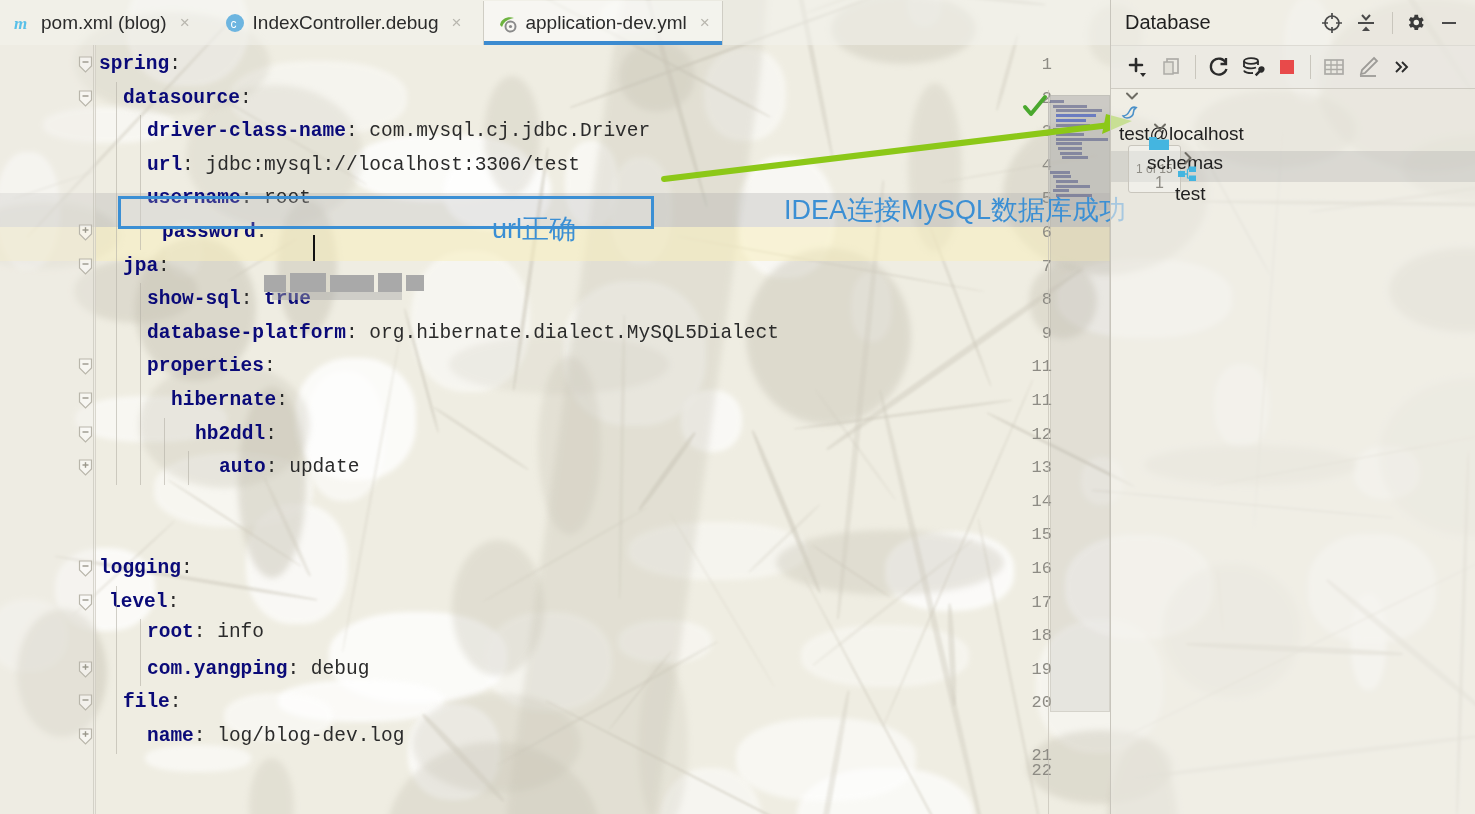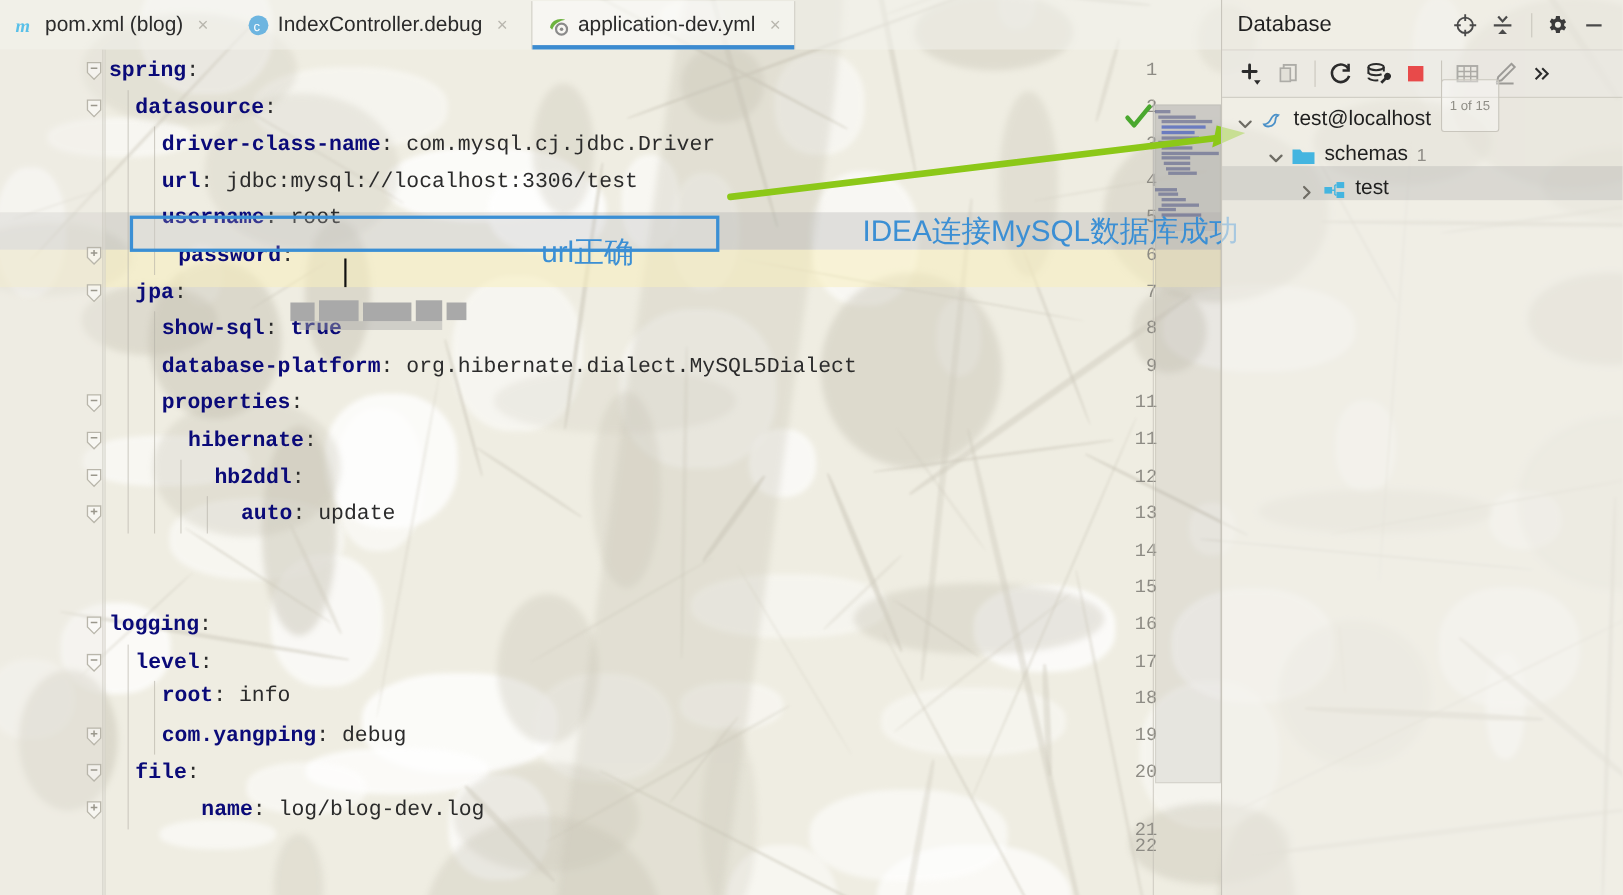--- a/index.html
+++ b/index.html
@@ -162,22 +162,22 @@
     position:absolute;left:0;top:45px;width:365px;height:44px;
     display:flex;align-items:center;padding-left:10px;box-sizing:border-box;
     background:rgba(234,232,225,.55);
     border-bottom:1px solid #cfccc3;
   }
   .tbicon{width:34px;height:32px;display:flex;align-items:center;justify-content:center;cursor:pointer;}
   .tbsep{width:1px;height:24px;background:#c9c6bd;margin:0 6px;}
 
   #dbtree{position:absolute;left:0;top:89px;width:365px;height:725px;}
   .trow{
-    height:31px;display:flex;align-items:flex-end;font-size:19px;color:#1f1f1f;
-    cursor:pointer;white-space:nowrap;
+    height:31px;display:flex;align-items:flex-start;font-size:19px;color:#1f1f1f;
+    cursor:pointer;white-space:nowrap;flex-direction:column;
   }
   .trow.sel{background:rgba(170,170,170,.32);}
   .tw{width:26px;display:flex;align-items:center;justify-content:center;flex:none;}
   .tico{width:24px;display:flex;align-items:center;justify-content:center;margin-right:7px;flex:none;}
   .tcount{color:#8f8d86;font-size:16px;margin-left:8px;}
   .tbadge{
     color:#8f8d86;font-size:12px;margin-left:9px;
     border:1px solid #c9c6bd;border-radius:3px;padding:16px 7px;
     background:rgba(255,255,255,.35);
   }
@@ -372,25 +372,25 @@
       <div class="codeline" style="top: 137.4px; left: 147px;"><span class="k">username</span><span class="punc">:</span><span class="val"> root</span></div>
       <div class="codeline" style="top: 171px; left: 147px; margin-left: 15px;"><span class="k">password</span><span class="punc">:</span></div>
       <div class="codeline" style="top: 204.6px; left: 123px;"><span class="k">jpa</span><span class="punc">:</span></div>
       <div class="codeline" style="top: 238.2px; left: 147px;"><span class="k">show-sql</span><span class="punc">:</span><span class="boolv"> true</span></div>
       <div class="codeline" style="top: 271.8px; left: 147px;"><span class="k">database-platform</span><span class="punc">:</span><span class="val"> org.hibernate.dialect.MySQL5Dialect</span></div>
       <div class="codeline" style="top: 305.4px; left: 147px;"><span class="k">properties</span><span class="punc">:</span></div>
       <div class="codeline" style="top: 339px; left: 171px;"><span class="k">hibernate</span><span class="punc">:</span></div>
       <div class="codeline" style="top: 372.6px; left: 195px;"><span class="k">hb2ddl</span><span class="punc">:</span></div>
       <div class="codeline" style="top: 406.2px; left: 219px;"><span class="k">auto</span><span class="punc">:</span><span class="val"> update</span></div>
       <div class="codeline" style="top: 507px; left: 99px;"><span class="k">logging</span><span class="punc">:</span></div>
-      <div class="codeline" style="top: 540.6px; left: 123px;"><span class="k">level</span><span class="punc">:</span></div>
+      <div class="codeline" style="top: 540.6px; left: 109px;"><span class="k">level</span><span class="punc">:</span></div>
       <div class="codeline" style="top: 571px; left: 147px;"><span class="k">root</span><span class="punc">:</span><span class="val"> info</span></div>
       <div class="codeline" style="top: 607.8px; left: 147px;"><span class="k">com.yangping</span><span class="punc">:</span><span class="val"> debug</span></div>
       <div class="codeline" style="top: 641.4px; left: 123px;"><span class="k">file</span><span class="punc">:</span></div>
-      <div class="codeline" style="top: 675px; left: 147px; margin-left: 36px;"><span class="k">name</span><span class="punc">:</span><span class="val"> log/blog-dev.log</span></div>
+      <div class="codeline" style="top: 675px; left: 147px;"><span class="k">name</span><span class="punc">:</span><span class="val"> log/blog-dev.log</span></div>
     </div>
   <div id="numbers">
       <div class="lnum" style="top: 3px;">1</div>
       <div class="lnum" style="top: 36.6px;">2</div>
       <div class="lnum" style="top: 70.2px;">3</div>
       <div class="lnum" style="top: 103.8px;">4</div>
       <div class="lnum" style="top: 137.4px;">5</div>
       <div class="lnum" style="top: 171px;">6</div>
       <div class="lnum" style="top: 204.6px;">7</div>
       <div class="lnum" style="top: 238.2px;">8</div>

